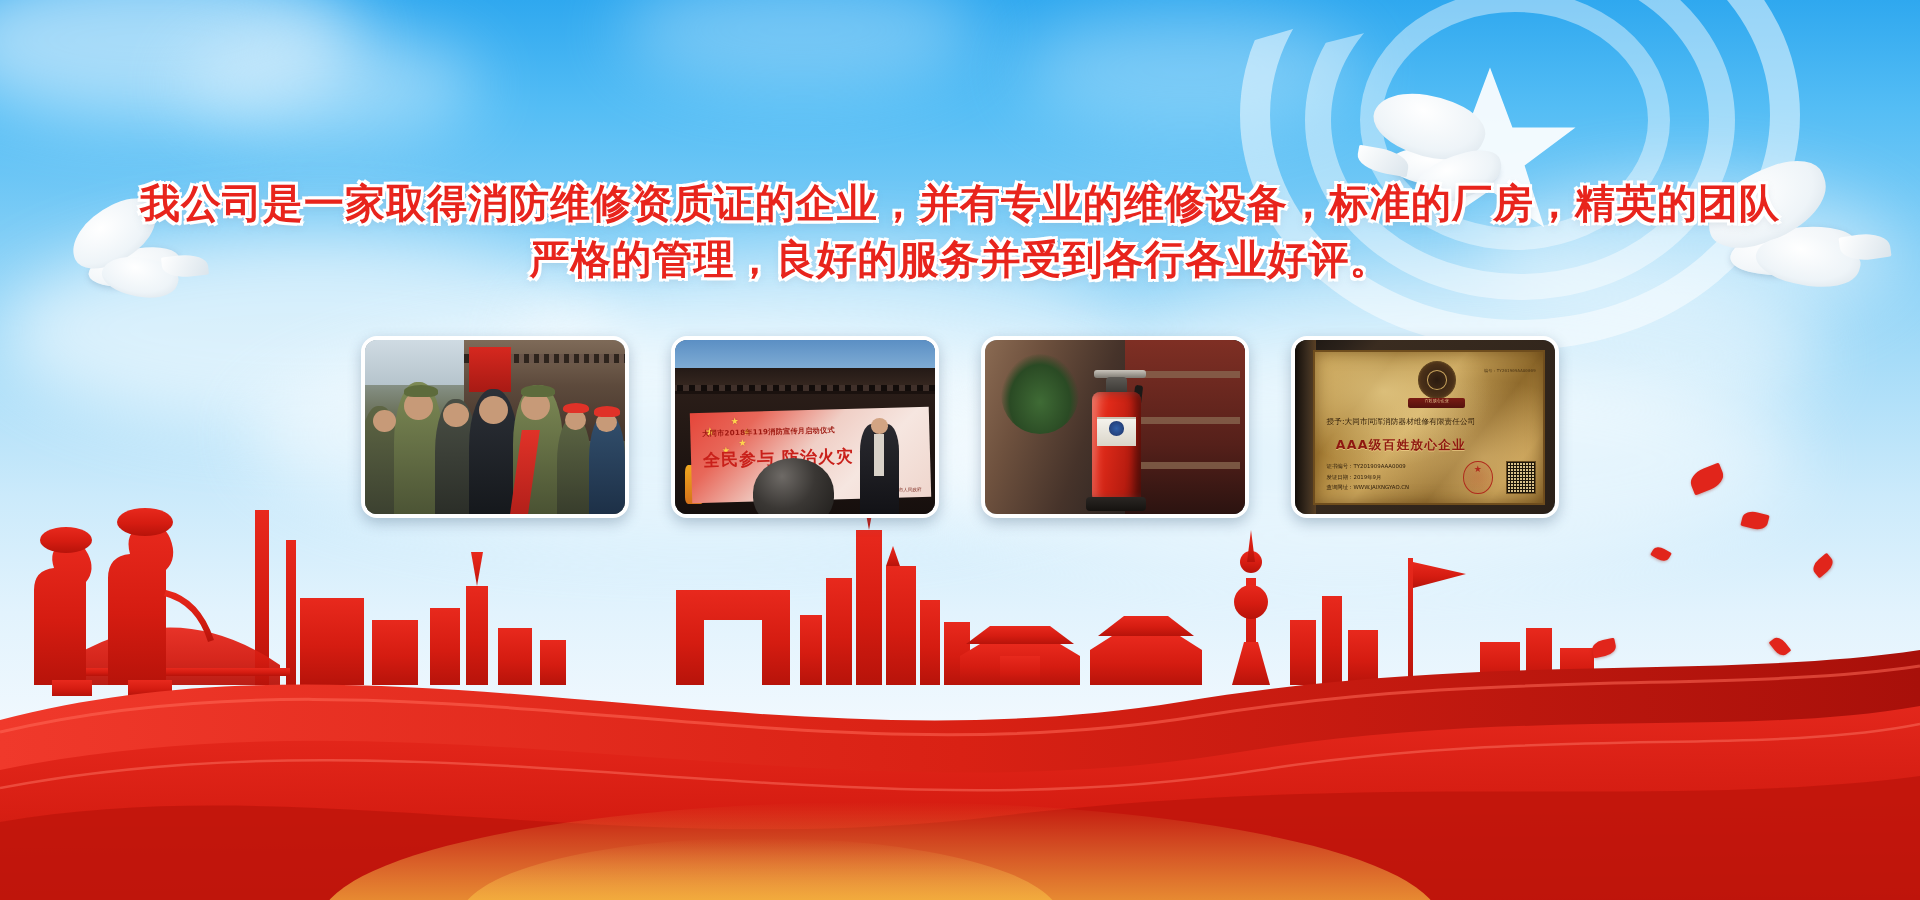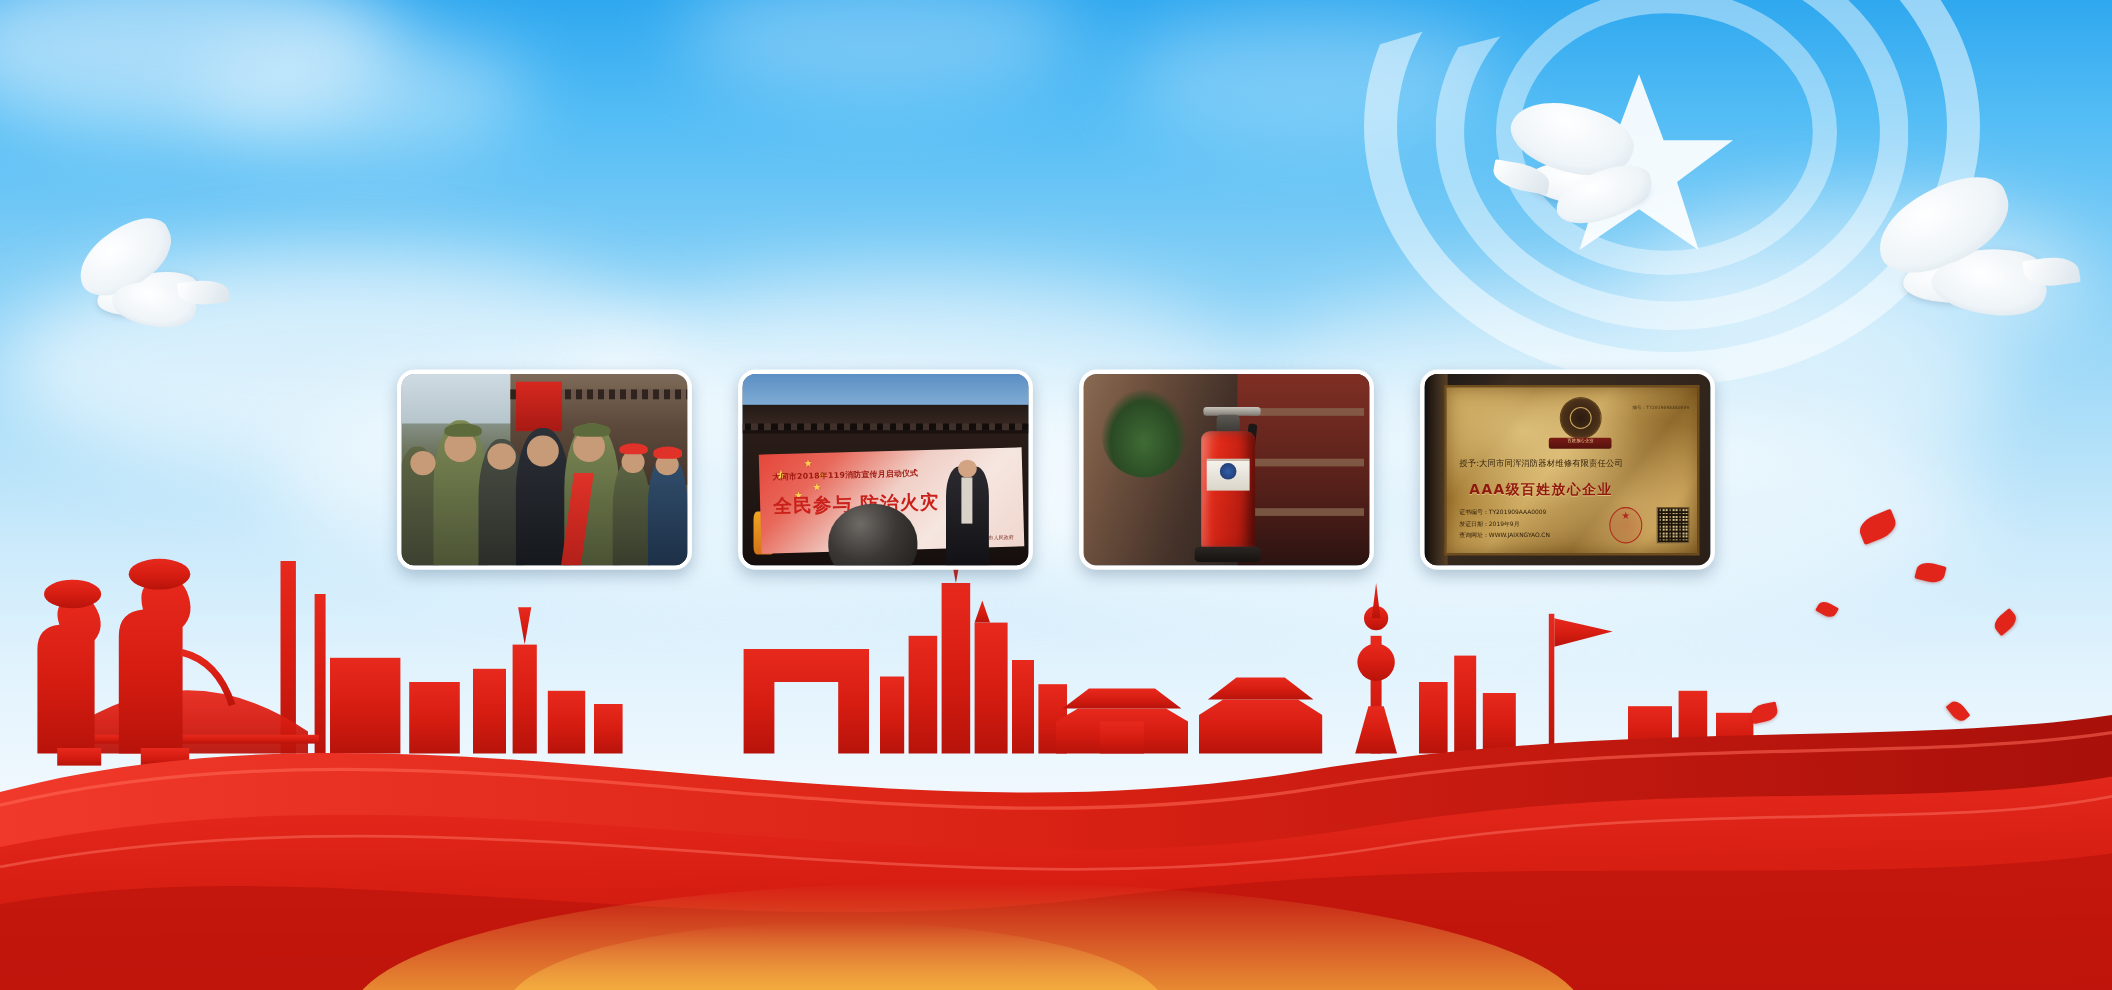--- a/index.html
+++ b/index.html
@@ -369,20 +369,22 @@
     <div class="tail" style="left:2px;  top:54px; width:52px;  height:24px; transform:rotate(10deg);"></div>
   </div>
 
   <div class="dove" style="left:1690px; top:170px; width:200px; height:150px;">
     <div class="body" style="left:40px; top:58px; width:126px; height:46px; transform:rotate(-5deg);"></div>
     <div class="wing" style="left:14px; top:0px;  width:126px; height:70px; transform:rotate(-20deg);"></div>
     <div class="wing" style="left:66px; top:66px; width:104px; height:50px; transform:rotate(14deg);"></div>
     <div class="tail" style="left:150px; top:64px; width:50px; height:26px; transform:rotate(-8deg);"></div>
   </div>
 
+  <div class="headline headline-l1">我公司是一家取得消防维修资质证的企业，并有专业的维修设备，标准的厂房，精英的团队</div>
+  <div class="headline headline-l2">严格的管理，良好的服务并受到各行各业好评。</div>
 
   <div class="photo-strip">
 
     <div class="photo-card">
       <div class="photo-inner p1">
         <div class="sky"></div>
         <div class="bldg"></div>
         <div class="banner-red"></div>
         <div class="fig f1"></div>
         <div class="fig f2"></div>

